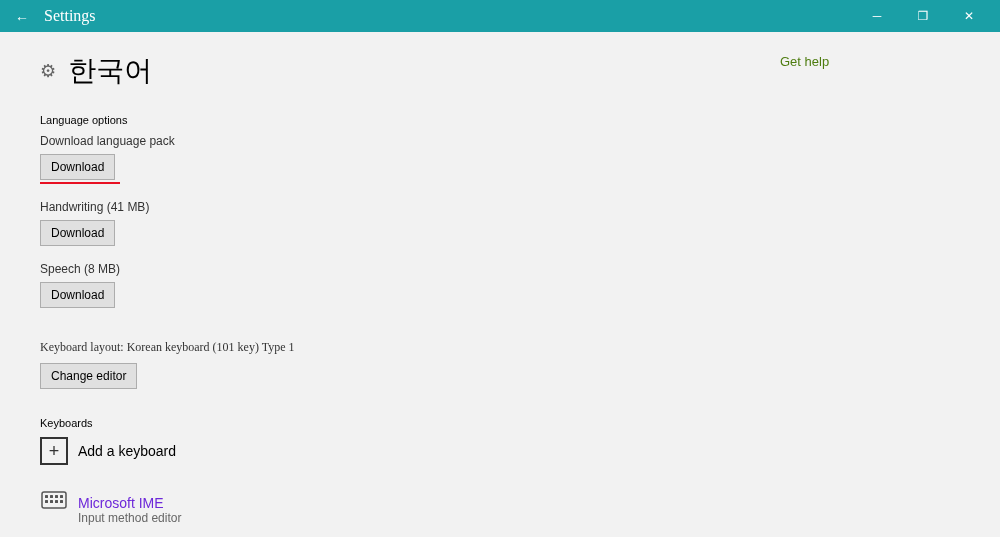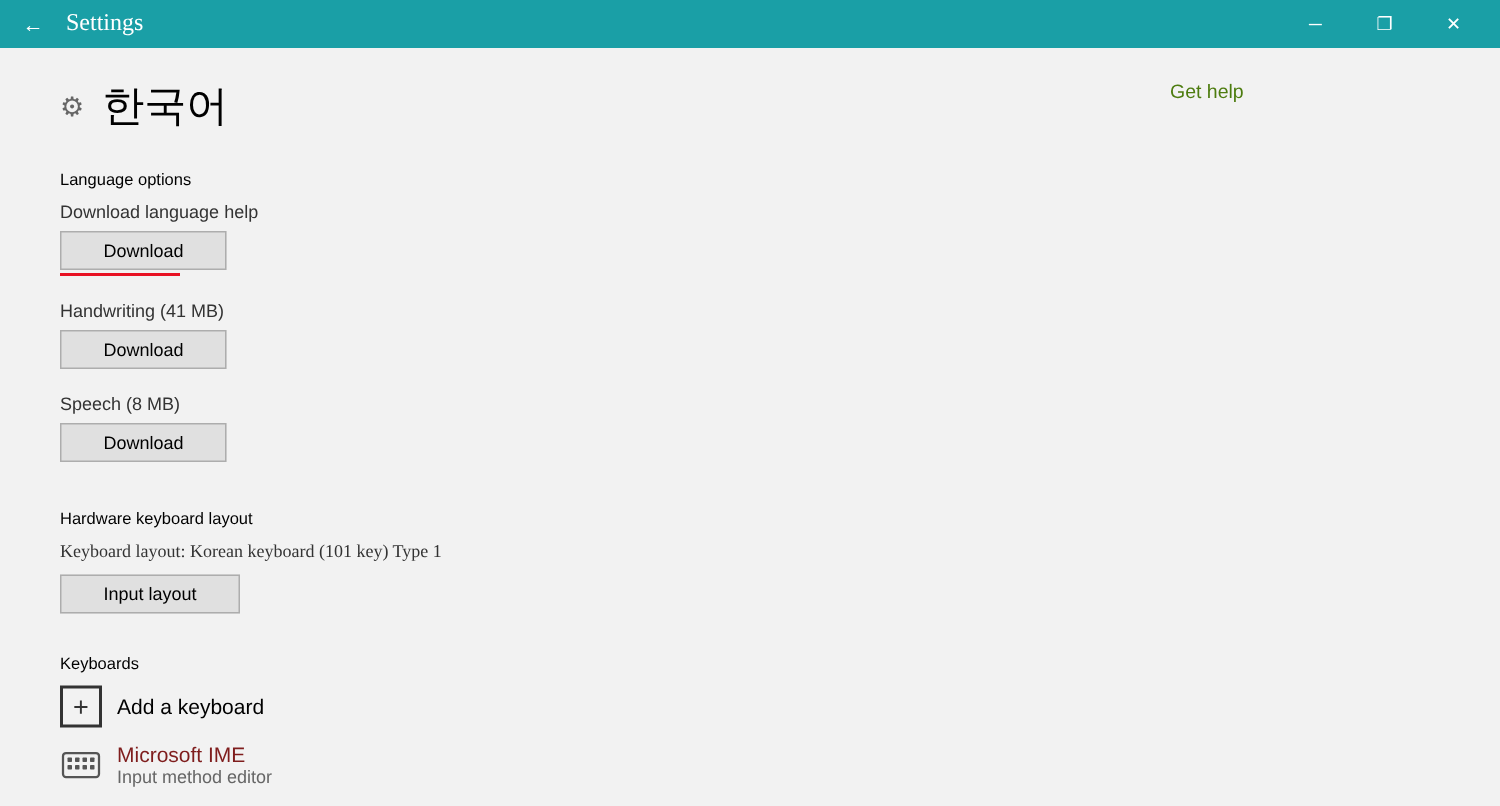--- a/index.html
+++ b/index.html
@@ -111,21 +111,21 @@
 
     .section-label {
       font-size: 12px;
       color: #333;
       margin-bottom: 6px;
     }
 
     .btn {
       background: #e0e0e0;
       border: 1px solid #adadad;
-      padding: 5px 28px;
+      padding: 5px 10px;
       font-size: 12px;
       cursor: pointer;
       color: #000;
       margin-bottom: 16px;
       font-family: 'Segoe UI', sans-serif;
     }
 
     .btn.change-layout {
       margin-bottom: 24px;
     }
@@ -199,21 +199,22 @@
       height: 28px;
     }
 
     .ime-info {
       display: flex;
       flex-direction: column;
     }
 
     .ime-name {
       font-size: 14px;
-      color: #7f1d1d;
+      color: #6d28d9;
+      margin-top: 20px;
     }
 
     .ime-desc {
       font-size: 12px;
       color: #666;
     }
 
     .right-panel {
       width: 240px;
       padding: 20px 20px;
@@ -262,40 +263,39 @@
 
     <div class="page-title-row">
       <span class="gear-icon">⚙</span>
       <h1 class="page-title">한국어</h1>
     </div>
 
     <div class="divider-section">
       <div class="section-heading">Language options</div>
 
       <div>
-        <div class="section-label">Download language help</div>
+        <div class="section-label">Download language pack</div>
         <button class="btn">Download</button>
         <div class="red-underline"></div>
       </div>
 
       <div>
         <div class="section-label">Handwriting (41 MB)</div>
         <button class="btn">Download</button>
       </div>
 
       <div>
         <div class="section-label">Speech (8 MB)</div>
         <button class="btn">Download</button>
       </div>
     </div>
 
     <div>
-      <div class="section-heading">Hardware keyboard layout</div>
       <div class="keyboard-layout-desc">Keyboard layout:  Korean keyboard (101 key) Type 1</div>
-      <button class="btn change-layout">Input layout</button>
+      <button class="btn change-layout">Change editor</button>
     </div>
 
     <div class="keyboards-section">
       <div class="section-heading">Keyboards</div>
 
       <div class="add-keyboard-row">
         <div class="plus-box">+</div>
         <span class="add-keyboard-label">Add a keyboard</span>
       </div>
 

